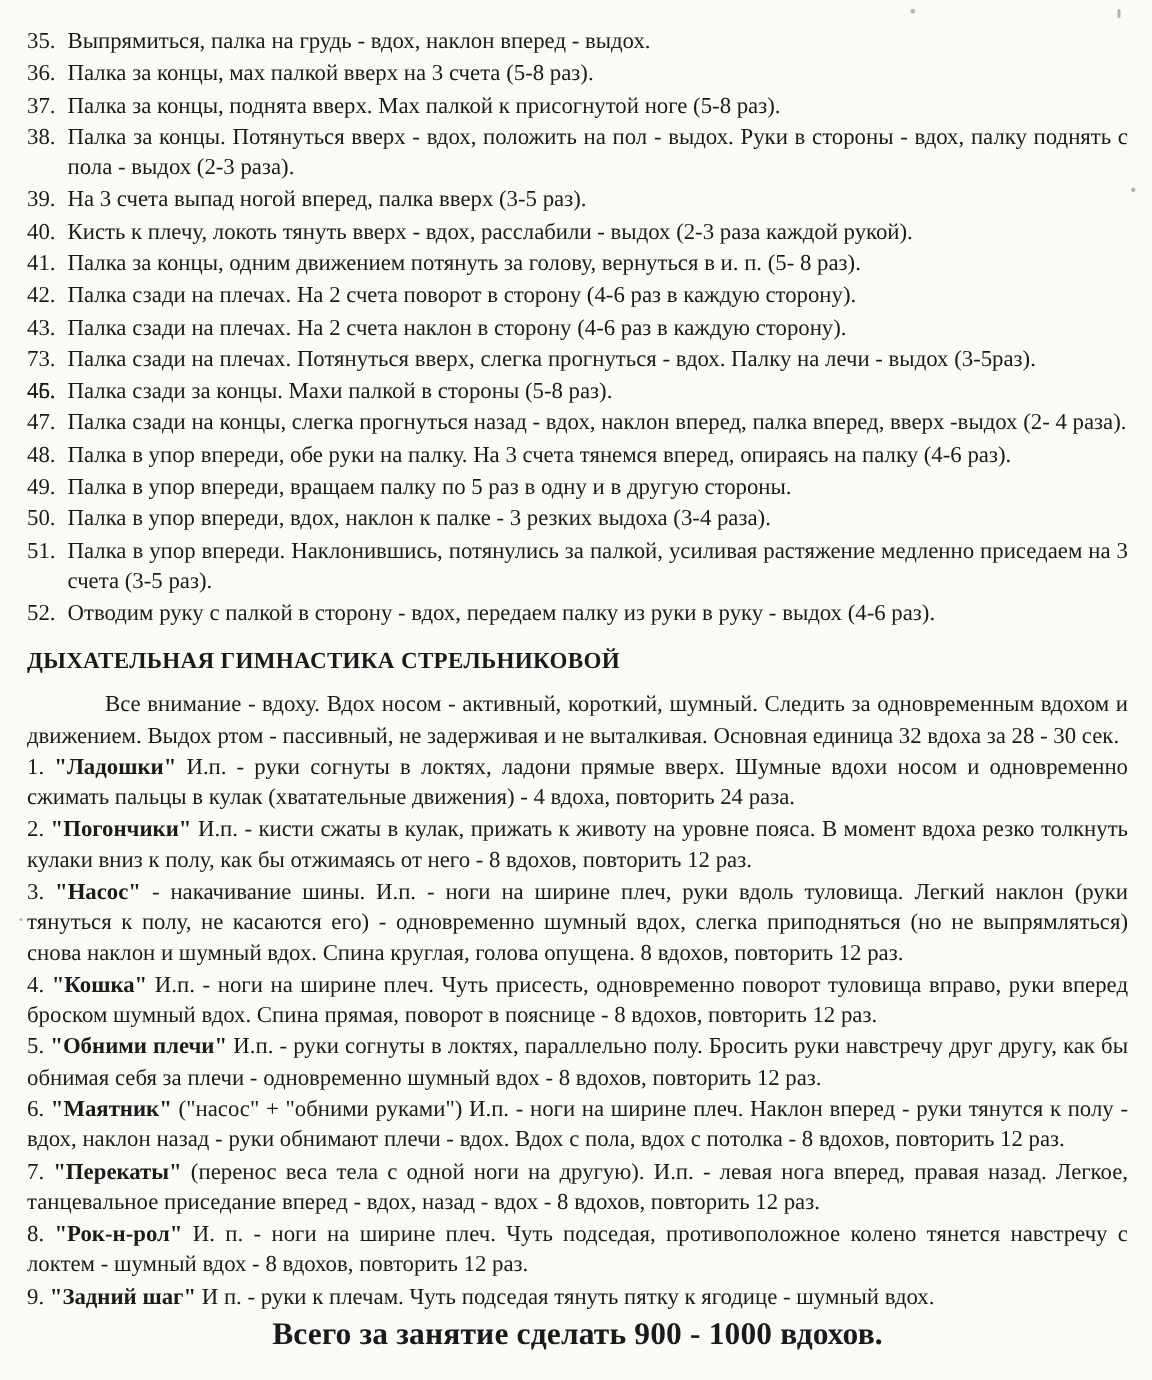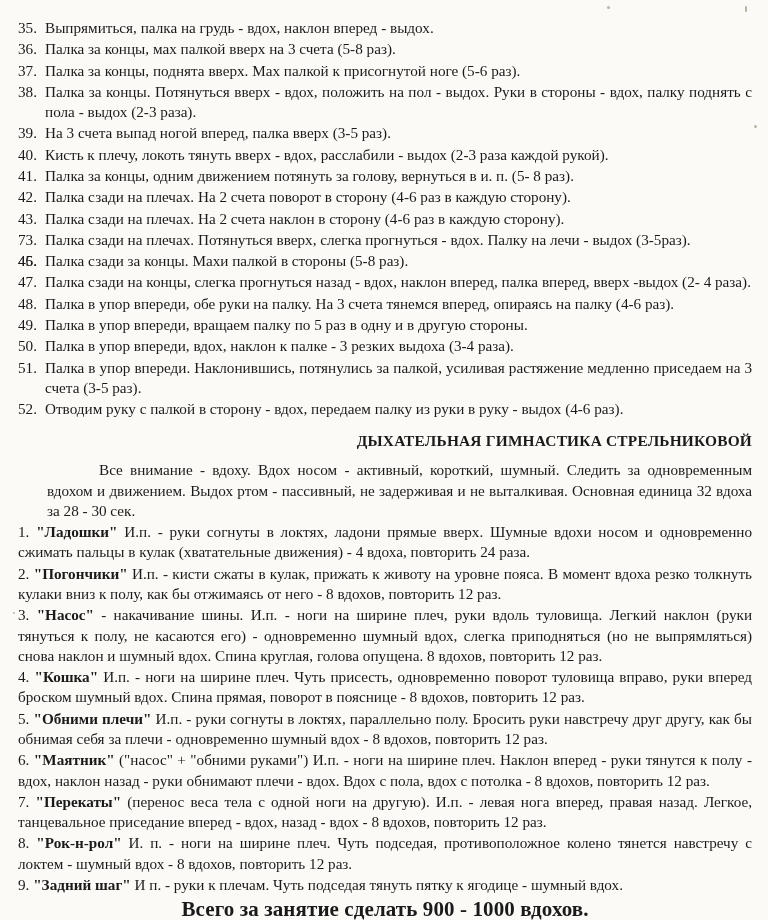--- a/index.html
+++ b/index.html
@@ -47,35 +47,34 @@
     position: relative;
   }
   .item .num {
     position: absolute;
     left: 0;
     top: 0;
     width: 25px;
     text-align: left;
   }
   .section-title {
-    text-align: right;
+    text-align: left;
     font-weight: bold;
     font-size: 15.4px;
     letter-spacing: 0.2px;
     margin: 13px 0 10px 0;
   }
   .para {
     font-size: 15.2px;
     line-height: 1.335;
     text-align: justify;
     margin: 0 0 1px 0;
   }
   .para.indent {
     text-indent: 52px;
-    margin-left: 29px;
   }
   .ex {
     font-size: 15.2px;
     line-height: 1.335;
     text-align: justify;
     margin: 0 0 1px 0;
   }
   .ex b { font-weight: bold; }
   .footer-line {
     text-align: center;
@@ -91,21 +90,21 @@
 <div class="page">
 
   <span class="speck s1"></span>
   <span class="speck s2"></span>
   <span class="speck s3"></span>
   <span class="speck s4"></span>
 
   <ul class="list">
     <li class="item"><span class="num">35.</span><span>Выпрямиться, палка на грудь - вдох, наклон вперед - выдох.</span></li>
     <li class="item"><span class="num">36.</span><span>Палка за концы, мах палкой вверх на 3 счета (5-8 раз).</span></li>
-    <li class="item"><span class="num">37.</span><span>Палка за концы, поднята вверх. Мах палкой к присогнутой ноге (5-6 раз).</span></li>
+    <li class="item"><span class="num">37.</span><span>Палка за концы, поднята вверх. Мах палкой к присогнутой ноге (5-8 раз).</span></li>
     <li class="item"><span class="num">38.</span><span>Палка за концы. Потянуться вверх - вдох, положить на пол - выдох. Руки в стороны - вдох, палку поднять с пола - выдох (2-3 раза).</span></li>
     <li class="item"><span class="num">39.</span><span>На 3 счета выпад ногой вперед, палка вверх (3-5 раз).</span></li>
     <li class="item"><span class="num">40.</span><span>Кисть к плечу, локоть тянуть вверх - вдох, расслабили - выдох (2-3 раза каждой рукой).</span></li>
     <li class="item"><span class="num">41.</span><span>Палка за концы, одним движением потянуть за голову, вернуться в и. п. (5- 8 раз).</span></li>
     <li class="item"><span class="num">42.</span><span>Палка сзади на плечах. На 2 счета поворот в сторону (4-6 раз в каждую сторону).</span></li>
     <li class="item"><span class="num">43.</span><span>Палка сзади на плечах. На 2 счета наклон в сторону (4-6 раз в каждую сторону).</span></li>
     <li class="item"><span class="num">73.</span><span>Палка сзади на плечах. Потянуться вверх, слегка прогнуться - вдох. Палку на лечи - выдох (3-5раз).</span></li>
     <li class="item"><span class="num">45.</span></li>
     <li class="item"><span class="num">46.</span><span>Палка сзади за концы. Махи палкой в стороны (5-8 раз).</span></li>
     <li class="item"><span class="num">47.</span><span>Палка сзади на концы, слегка прогнуться назад - вдох, наклон вперед, палка вперед, вверх -выдох (2- 4 раза).</span></li>

